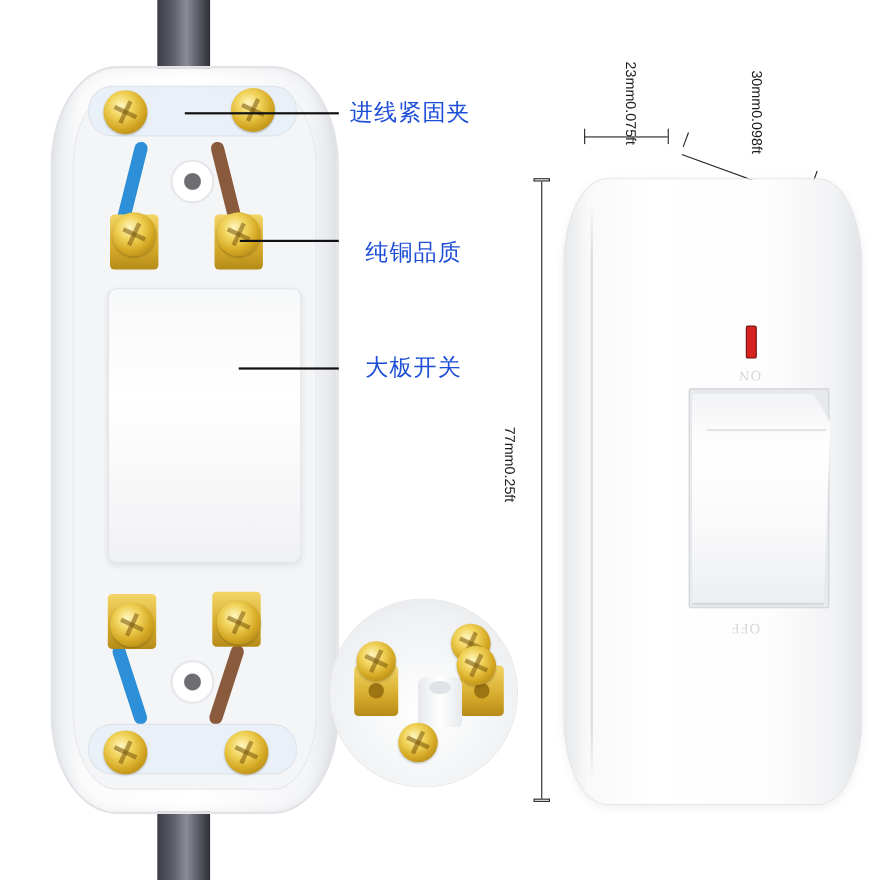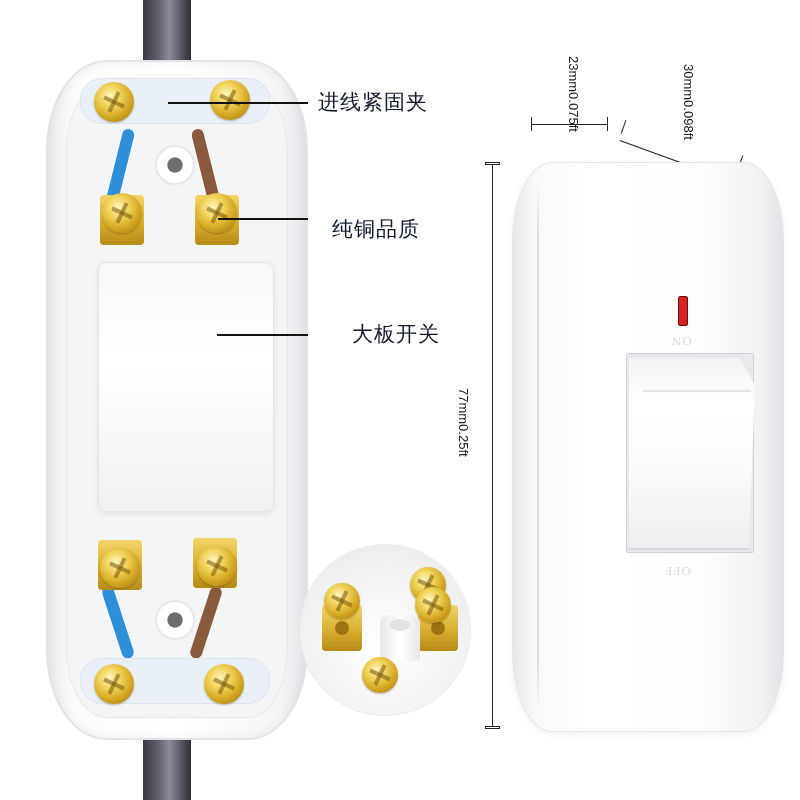--- a/index.html
+++ b/index.html
@@ -73,21 +73,21 @@
       position: absolute; left: 98px; top: 262px; width: 176px; height: 250px;
       background: linear-gradient(180deg, #f7f8f9 0%, #ffffff 40%, #f0f1f3 100%);
       border: 1px solid #e1e3e6;
       border-radius: 8px;
       box-shadow: 0 2px 6px rgba(0,0,0,0.08);
     }
 
     
     .callout-line { position: absolute; height: 2px; background: #111; }
     .callout-label {
-      position: absolute; font-size: 21px; letter-spacing: 1px; color: #0f172a;
+      position: absolute; font-size: 21px; letter-spacing: 1px; color: #1d4ed8;
       font-family: "DejaVu Sans", sans-serif; white-space: nowrap;
     }
 
     
     .detail-circle {
       position: absolute; left: 300px; top: 545px; width: 170px; height: 170px;
       border-radius: 50%; overflow: hidden;
       background: radial-gradient(circle at 50% 60%, #ffffff 0%, #eef0f2 70%, #dcdfe3 100%);
       box-shadow: 0 0 0 1px #e8e8e8;
     }
@@ -191,21 +191,21 @@
 
 <div class="switch-block"></div>
 
 <div class="callout-line" style="left:168px; top:102px; width:140px;"></div>
 <div class="callout-label" style="left:318px; top:88px;">进线紧固夹</div>
 
 <div class="callout-line" style="left:218px; top:218px; width:90px;"></div>
 <div class="callout-label" style="left:332px; top:215px;">纯铜品质</div>
 
 <div class="callout-line" style="left:217px; top:334px; width:91px;"></div>
-<div class="callout-label" style="left:352px; top:320px;">大板开关</div>
+<div class="callout-label" style="left:332px; top:320px;">大板开关</div>
 
 <div class="detail-circle">
   <div class="terminal" style="left:22px; top:60px;">
       <div class="hole"></div>
     </div>
   <div class="terminal" style="left:118px; top:60px;">
       <div class="hole"></div>
     </div>
   <div class="screw" style="left:24px; top:38px;"></div>
   <div class="screw" style="left:110px; top:22px;"></div>

